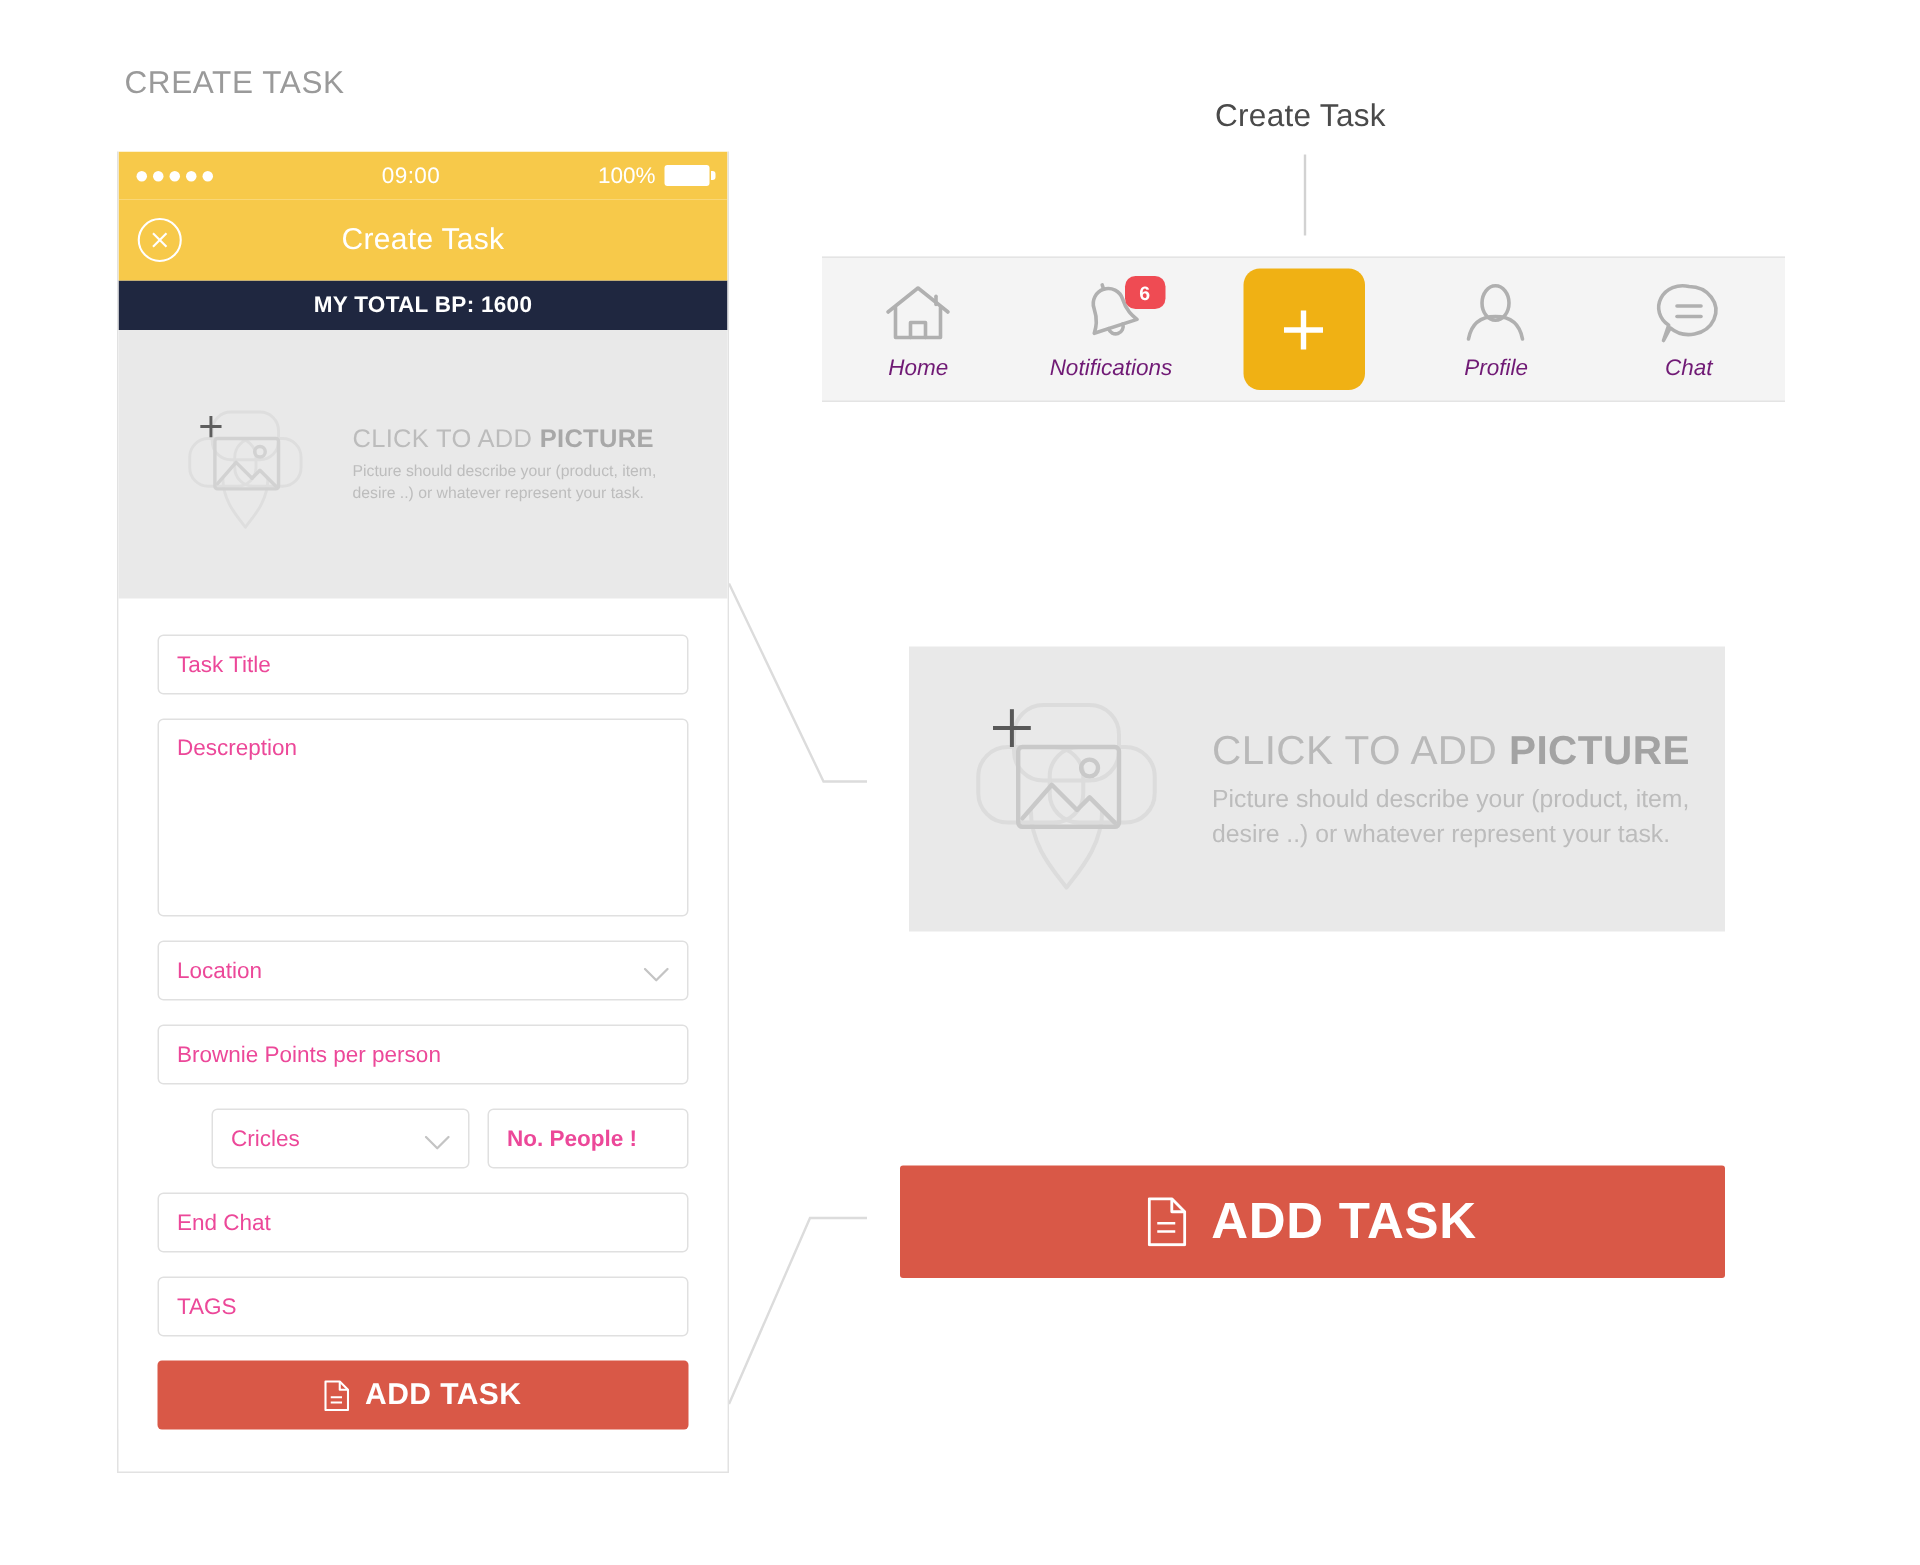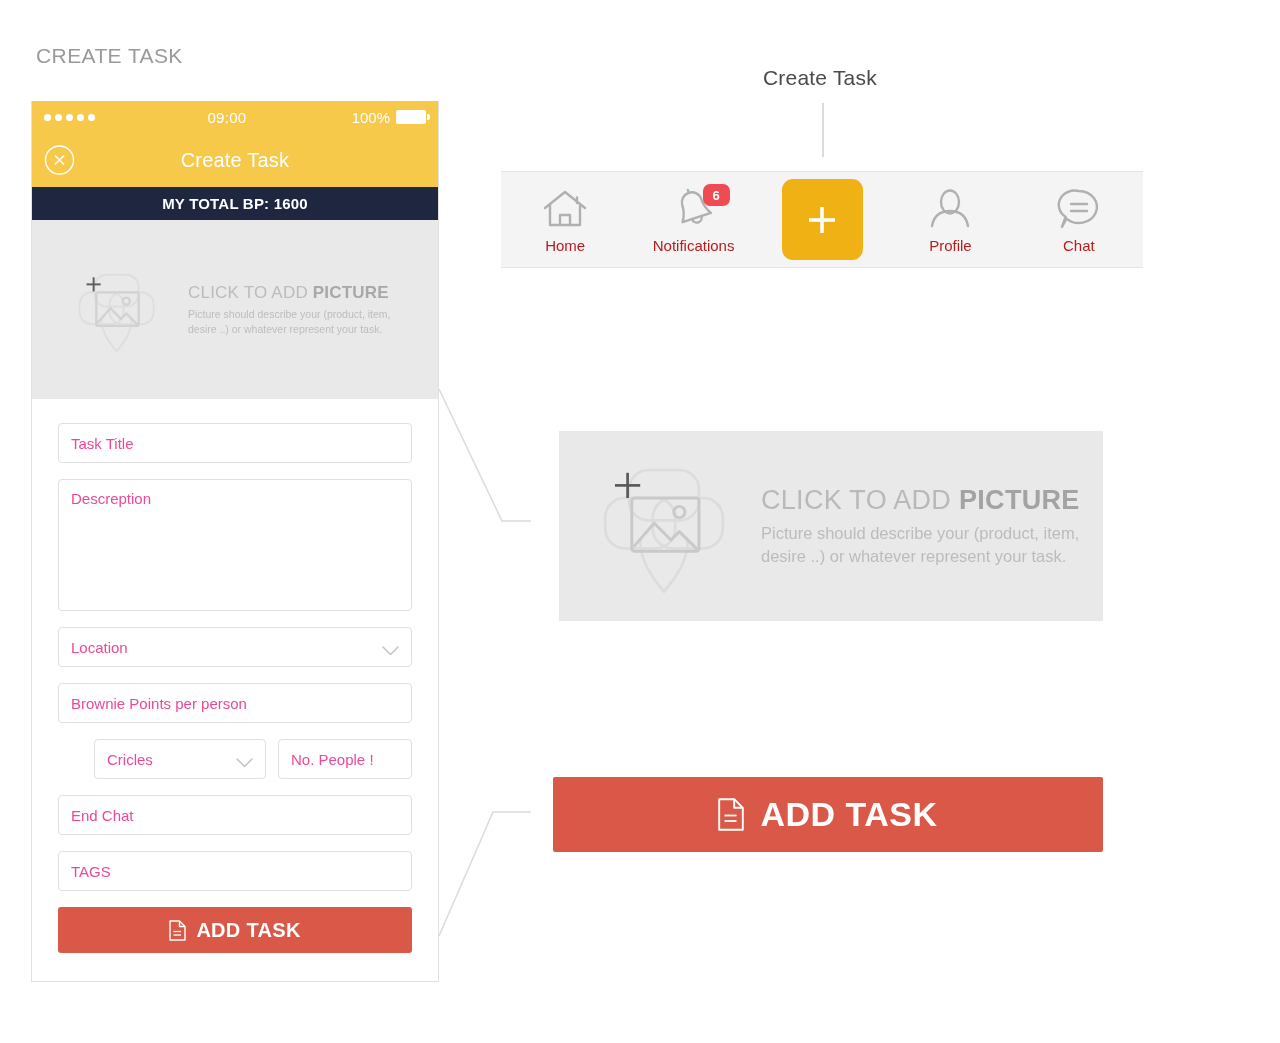--- a/index.html
+++ b/index.html
@@ -10,20 +10,21 @@
     background: #ffffff;
     font-family: "Liberation Sans", sans-serif;
     overflow: hidden;
   }
 
   #canvas {
     position: relative;
     width: 1164px;
     height: 1043px;
     background: #ffffff;
+    margin-left: 47px;
   }
 
   
   .page-label {
     position: absolute;
     left: 36px;
     top: 44px;
     font-size: 21px;
     letter-spacing: 0.4px;
     color: #9a9a9a;
@@ -122,21 +123,21 @@
   }
   .field .ph { font-size: 15px; color: #ec4899; }
   .field.area { height: 132px; align-items: flex-start; padding-top: 10px; }
   .chev {
     position: absolute; right: 12px; top: 50%; transform: translateY(-50%);
     width: 17px; height: 10px;
   }
   .row2 { display: flex; gap: 12px; margin-bottom: 16px; padding-left: 36px; }
   .row2 .field { margin-bottom: 0; }
   .row2 .f-left { width: 172px; }
-  .row2 .f-right { flex: 1; }
+  .row2 .f-right { flex: 1; font-weight: bold; }
 
   .addtask-phone {
     width: 100%; height: 46px; background: #d95847;
     border: none; border-radius: 3px;
     display: flex; align-items: center; justify-content: center; gap: 10px;
     margin-top: 2px;
     cursor: pointer;
   }
   .addtask-phone .lbl {
     font-size: 20px; color: #ffffff; font-weight: bold; letter-spacing: .3px;
@@ -156,21 +157,21 @@
     border-top: 1px solid #e4e4e4;
     border-bottom: 1px solid #e4e4e4;
     display: flex; align-items: stretch;
   }
   .tab {
     flex: 1; display: flex; flex-direction: column;
     align-items: center; justify-content: center; gap: 5px;
     position: relative; cursor: pointer;
   }
   .tab .ico { height: 46px; display: flex; align-items: center; justify-content: center; }
-  .tab .tlbl { font-size: 15px; color: #b91c1c; }
+  .tab .tlbl { font-size: 15px; color: #701a75; font-style: italic; }
   .badge {
     position: absolute;
     left: 57%; top: 12px;
     min-width: 27px; height: 22px; padding: 0 5px;
     background: #ef4b53; border-radius: 7px;
     color: #fff; font-size: 13px; font-weight: bold;
     display: flex; align-items: center; justify-content: center;
   }
   .plus-tile {
     width: 81px; height: 81px; background: #f0b114; border-radius: 11px;

